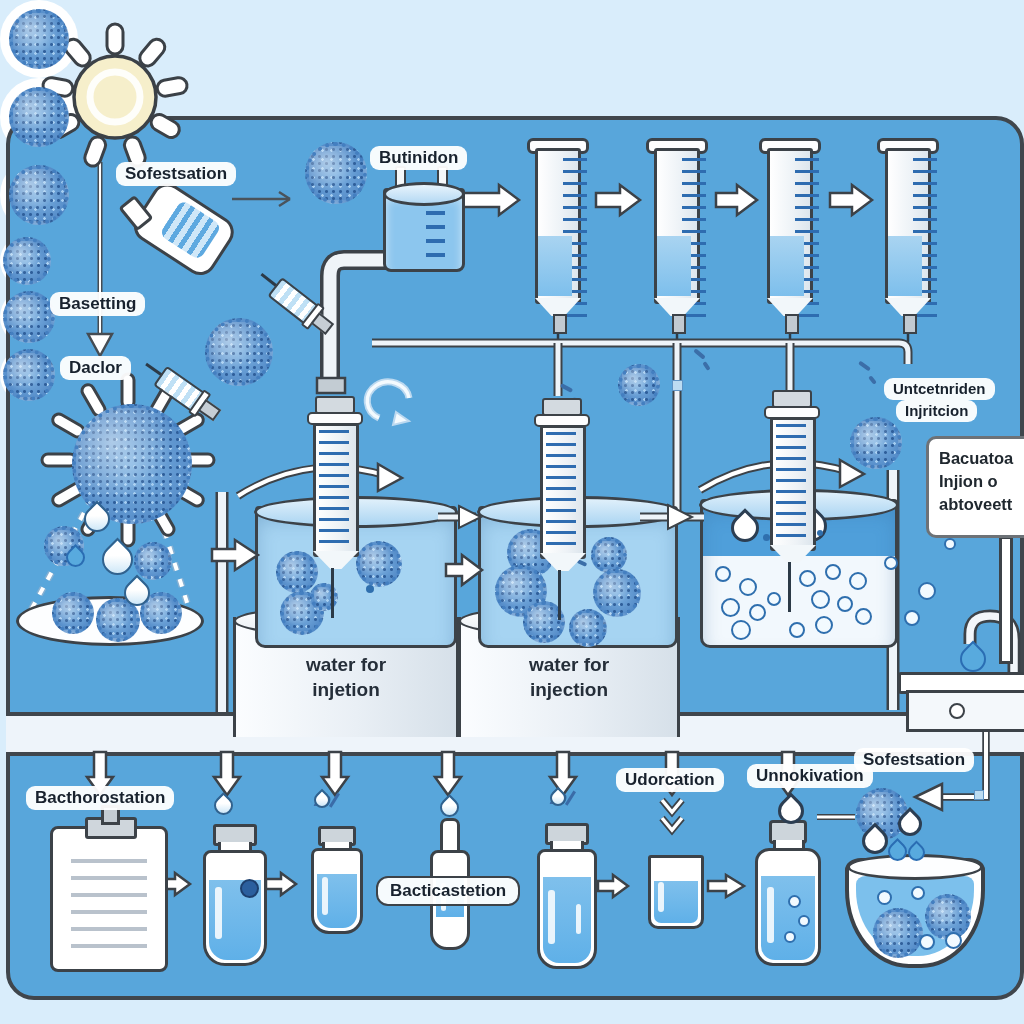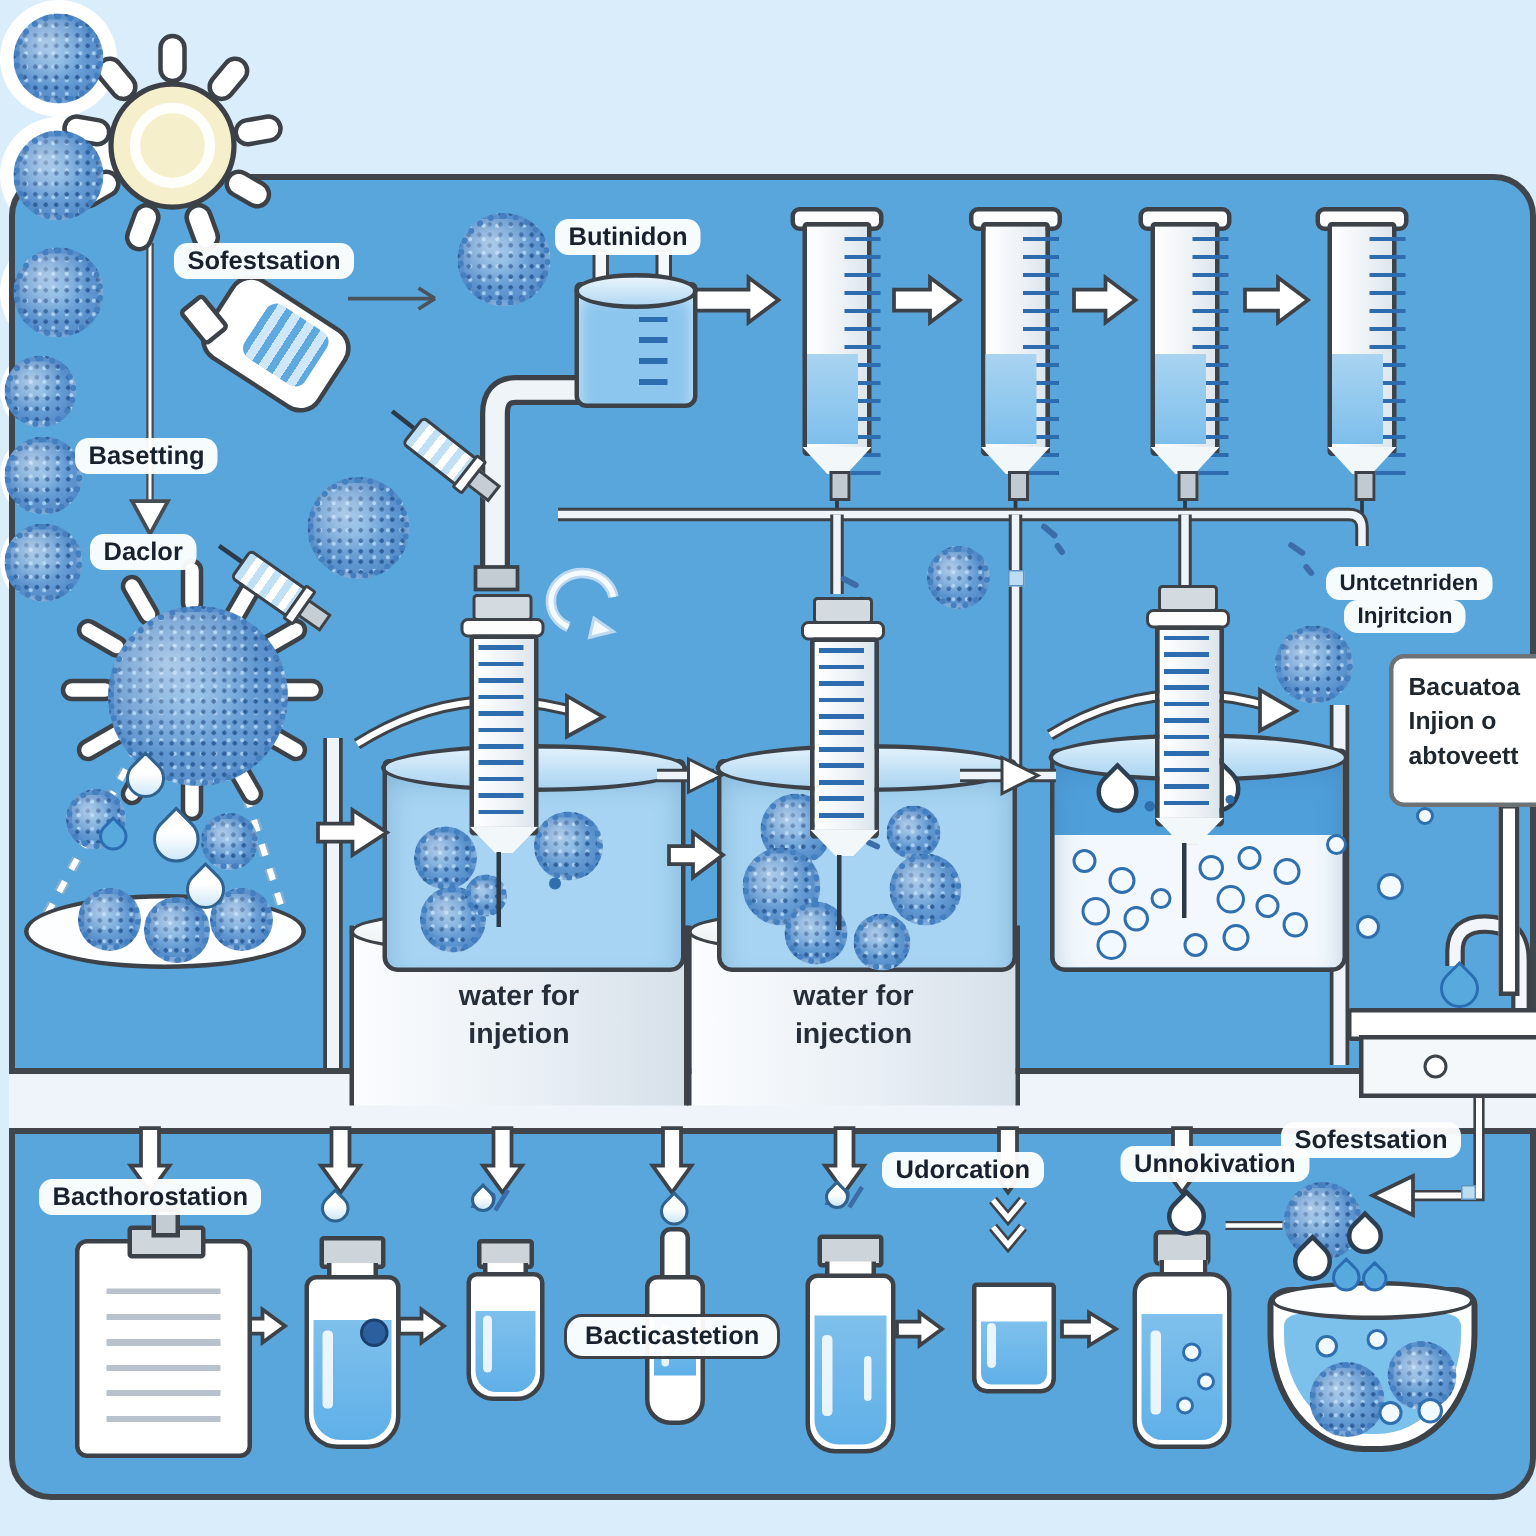--- a/index.html
+++ b/index.html
@@ -551,21 +551,21 @@
   <div class="vessel" style="left:536px;top:823px;width:58px;height:142px">
     <i class="cap" style="left:9px;top:0;width:38px;height:16px"></i>
     <i class="neck" style="left:14px;top:18px;width:28px;height:10px"></i>
     <i class="body" style="left:1px;top:26px;width:54px;height:114px;border-radius:8px 8px 20px 20px">
       <i class="liq" style="left:3px;right:3px;bottom:3px;height:86px;border-radius:0 0 16px 16px"></i>
       <i class="hl" style="left:8px;top:38px;width:7px;height:54px"></i>
       <i class="hl" style="left:36px;top:52px;width:5px;height:30px"></i>
     </i>
   </div>
 
-  <div class="pill" style="left:588px;top:768px">Udorcation</div>
+  <div class="pill" style="left:616px;top:768px">Udorcation</div>
   <div class="vessel" style="left:648px;top:855px;width:54px;height:72px">
     <i class="body" style="left:0;top:0;width:50px;height:68px;border-radius:3px 3px 10px 10px">
       <i class="liq" style="left:3px;right:3px;bottom:3px;height:42px;border-radius:0 0 7px 7px"></i>
       <i class="hl" style="left:7px;top:24px;width:6px;height:30px"></i>
     </i>
   </div>
 
   <div class="pill" style="left:747px;top:764px">Unnokivation</div>
   <i class="drop w" style="left:778px;top:798px;width:20px;height:20px"></i>
   <div class="vessel" style="left:754px;top:820px;width:64px;height:142px">

